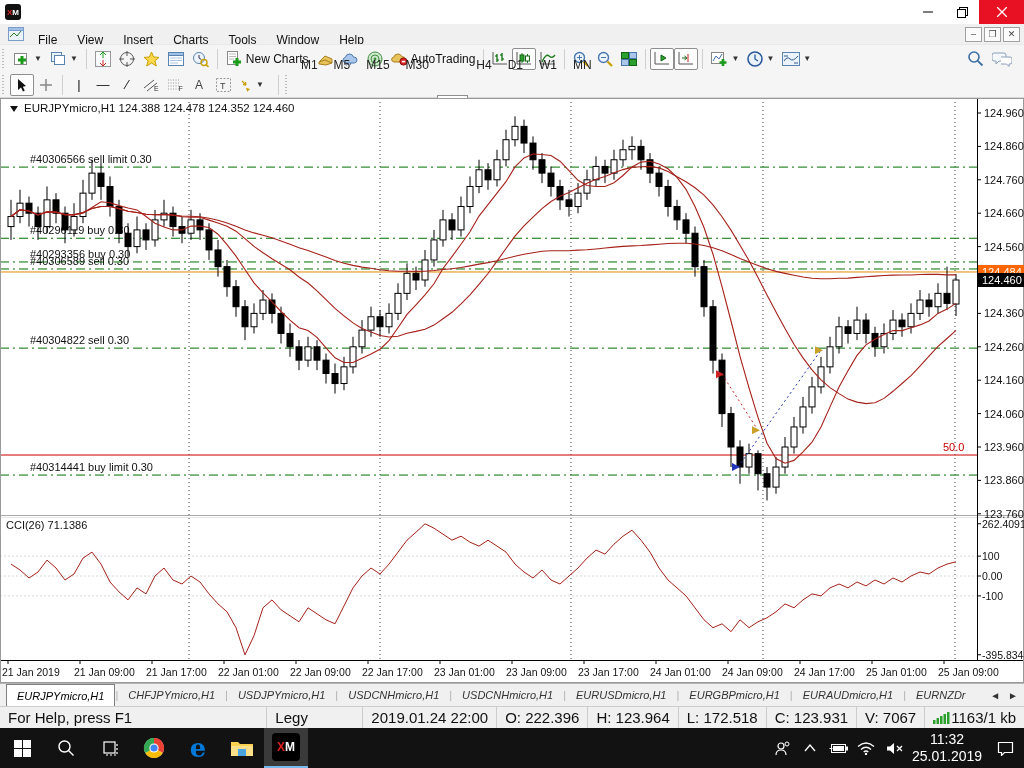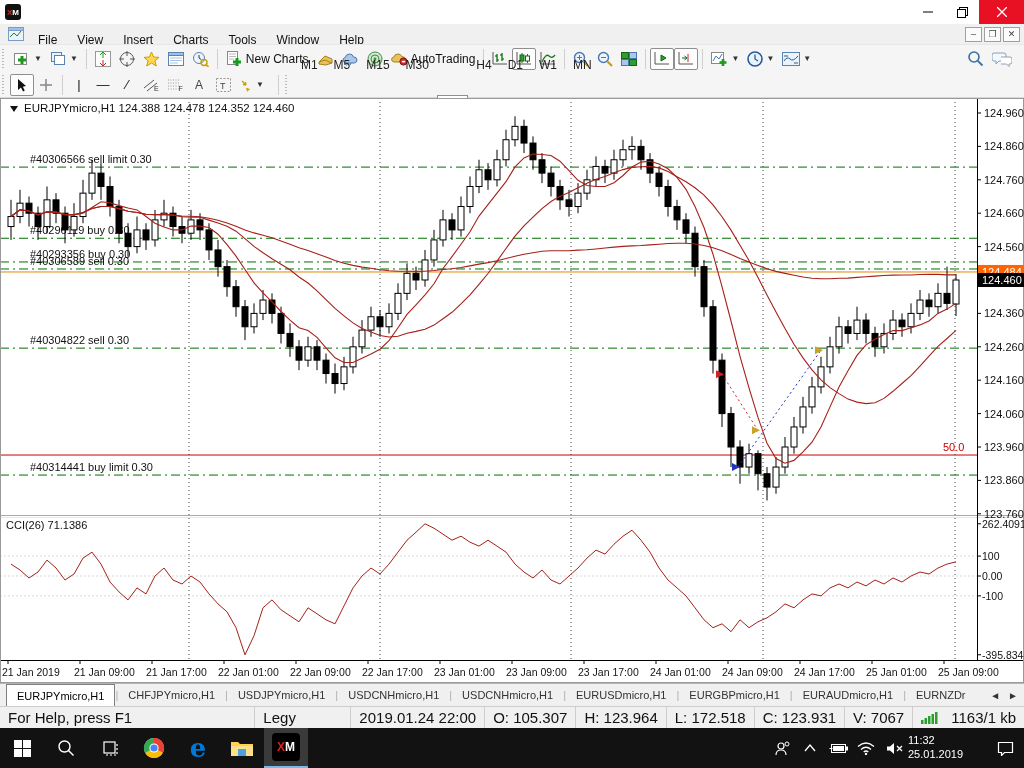--- a/index.html
+++ b/index.html
@@ -48,47 +48,47 @@
   .glyph { font-size:13px; line-height:1; }
 
   
   #chartwrap { position:absolute; top:98px; left:0; width:1024px; height:585px; background:#fff; }
   #chartsvg { display:block; }
 
   
   #tabsbar { position:absolute; top:683px; left:0; width:1024px; height:23px;
     background:#f0f0f0; border-top:1px solid #b5b5b5; display:flex; align-items:center;
     font-size:11px; color:#333; }
-  .sym-tab { padding:0 10px; height:21px; line-height:20px; white-space:nowrap; }
+  .sym-tab { padding:0 10px; height:21px; line-height:20px; white-space:nowrap;font-style:italic; }
   .sym-tab.active { background:#fff; border:1px solid #808080; border-bottom:none;
     height:23px; line-height:22px; color:#000; margin-left:6px; }
   .tab-div { color:#b0b0b0; }
   .tab-arrows { margin-left:auto; padding-right:6px; font-size:10px; color:#333;
     display:flex; gap:8px; }
 
   
   #statusbar { position:absolute; top:706px; left:0; width:1024px; height:22px;
     background:#f0f0f0; border-top:1px solid #cdcdcd; display:flex; align-items:center;
     font-size:15px; color:#111; }
   .st-cell { padding:0 8px; height:22px; line-height:21px; border-left:1px solid #cdcdcd;
     white-space:nowrap; }
   .st-cell:first-child { border-left:none; flex:1; }
-  #st-traffic { display:flex; align-items:center; gap:12px; }
+  #st-traffic { display:flex; align-items:center; gap:0; }
 
   
   #taskbar { position:absolute; top:728px; left:0; width:1024px; height:40px;
     background:#121212; display:flex; align-items:stretch; color:#fff; }
   .task-icon { width:44px; display:flex; align-items:center; justify-content:center; }
   .task-icon.active { background:#3a3a3a; border-bottom:2px solid #76b9ed; }
   #xm-tile { width:28px; height:28px; background:#000; border-radius:4px; color:#fff;
     font-weight:bold; font-size:12px; display:flex; align-items:center; justify-content:center; }
   #xm-tile i { color:#e02020; font-style:normal; }
   .tray { margin-left:auto; display:flex; align-items:center; }
   .tray-icon { width:28px; display:flex; align-items:center; justify-content:center; height:40px; }
-  #clock { width:78px; font-size:11px; line-height:1.25; }
+  #clock { width:78px; text-align:center; font-size:14px; line-height:1.25; }
 </style>
 </head>
 <body>
 
 <div id="titlebar">
   <div id="app-logo">
       <span><i>X</i><b>M</b></span>
     </div>
   <span class="spacer"></span>
   <div class="winbtn">
@@ -779,21 +779,21 @@
   <div class="tab-arrows">
     <span>◄</span>
     <span>►</span>
   </div>
 </div>
 
 <div id="statusbar">
   <div class="st-cell">For Help, press F1</div>
   <div class="st-cell" style="min-width:96px">Legy</div>
   <div class="st-cell">2019.01.24 22:00</div>
-  <div class="st-cell">O: 105.307</div>
+  <div class="st-cell">O: 222.396</div>
   <div class="st-cell">H: 123.964</div>
   <div class="st-cell">L: 172.518</div>
   <div class="st-cell">C: 123.931</div>
   <div class="st-cell">V: 7067</div>
   <div class="st-cell" id="st-traffic">
     <svg width="18" height="13">
       <rect x="0" y="9" width="2.5" height="4" fill="#2ca02c"></rect>
         <rect x="3.5" y="7" width="2.5" height="6" fill="#2ca02c"></rect>
       <rect x="7" y="5" width="2.5" height="8" fill="#2ca02c"></rect>
         <rect x="10.5" y="3" width="2.5" height="10" fill="#2ca02c"></rect>

